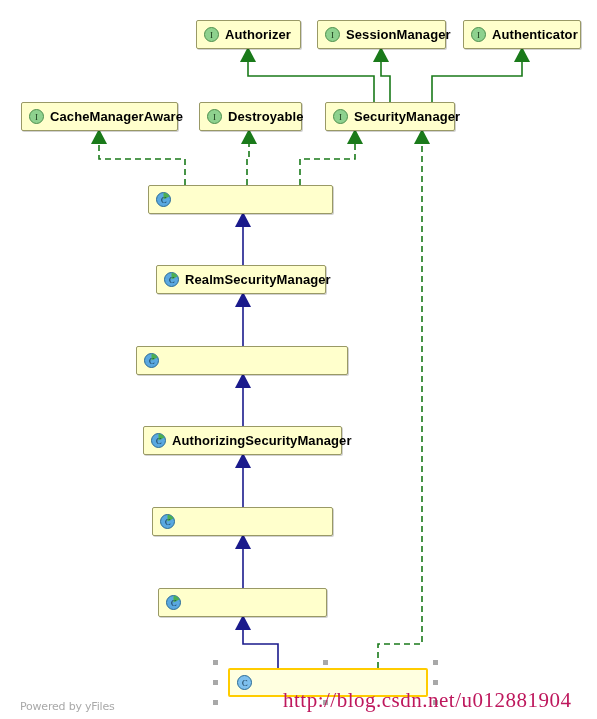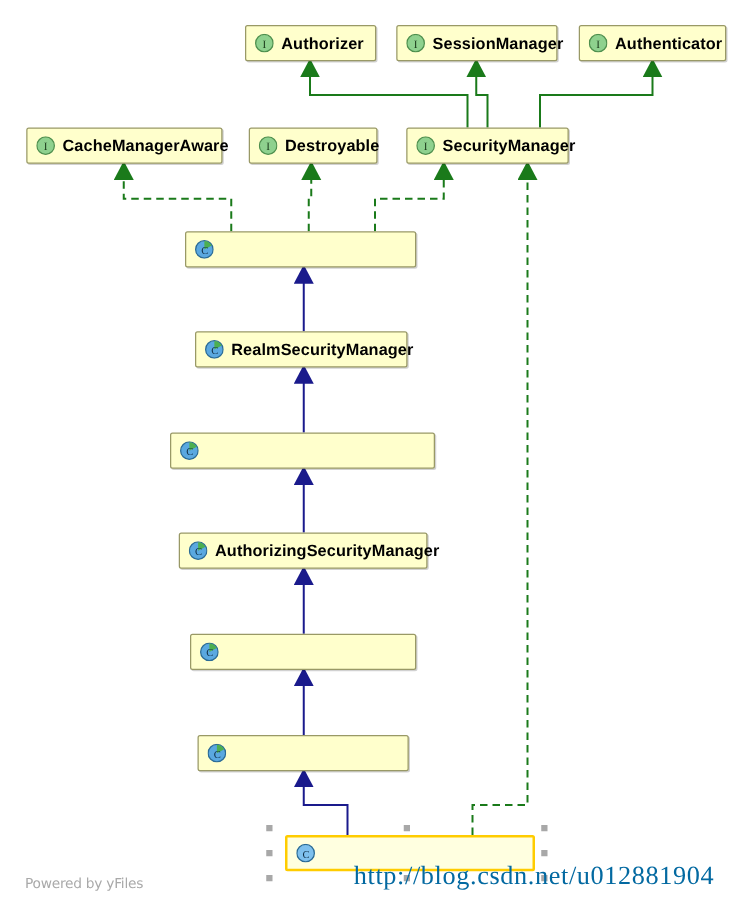--- a/index.html
+++ b/index.html
@@ -74,21 +74,21 @@
     font-size: 11px;
     color: #a9a9a9;
     font-family: "DejaVu Sans", sans-serif;
     letter-spacing: -0.2px;
   }
   #watermark {
     position: absolute;
     left: 283px;
     top: 688px;
     font-size: 21px;
-    color: #0369a1;
+    color: #be185d;
     font-family: "Liberation Serif", serif;
     letter-spacing: 0.5px;
     white-space: nowrap;
   }
 </style>
 </head>
 <body>
 
 <div id="diagram">
 

